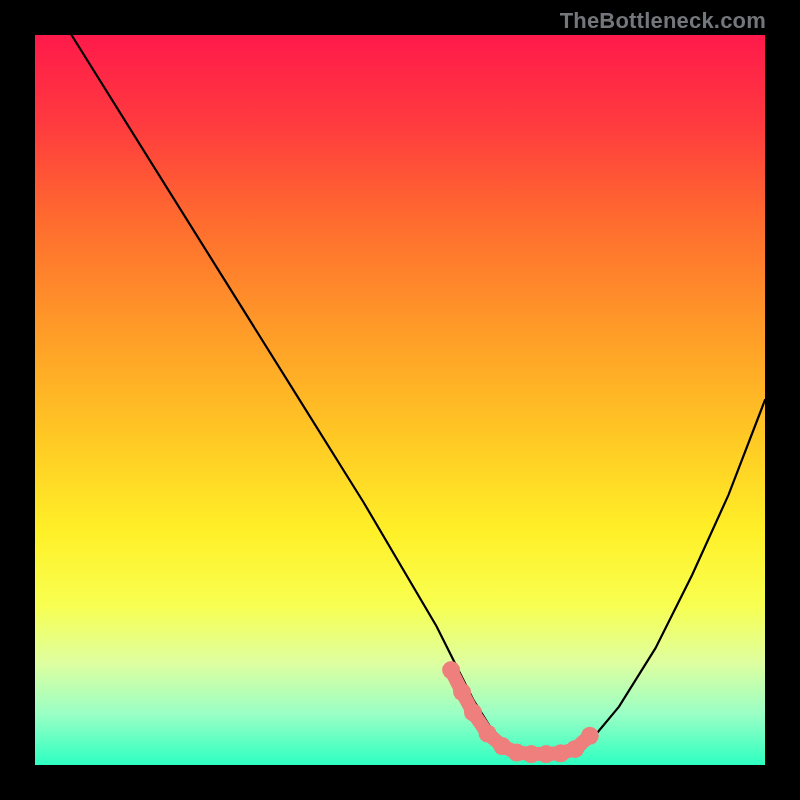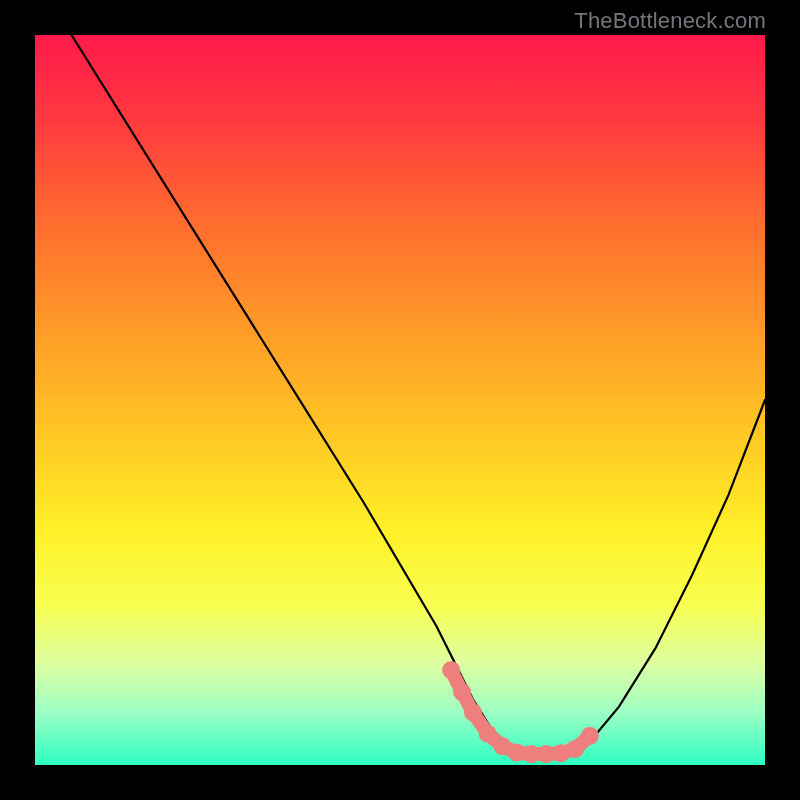--- a/index.html
+++ b/index.html
@@ -34,21 +34,21 @@
     position: absolute;
     inset: 0;
     width: 100%;
     height: 100%;
   }
   .watermark {
     position: absolute;
     top: 8px;
     right: 34px;
     font-size: 22px;
-    font-weight: 400;
+    font-weight: 700;
     color: #73767b;
     letter-spacing: 0.2px;
   }
 </style>
 </head>
 <body>
 
 <div class="frame">
   <div class="plot-area">
     <svg class="gradient" viewBox="0 0 730 730" preserveAspectRatio="none">

